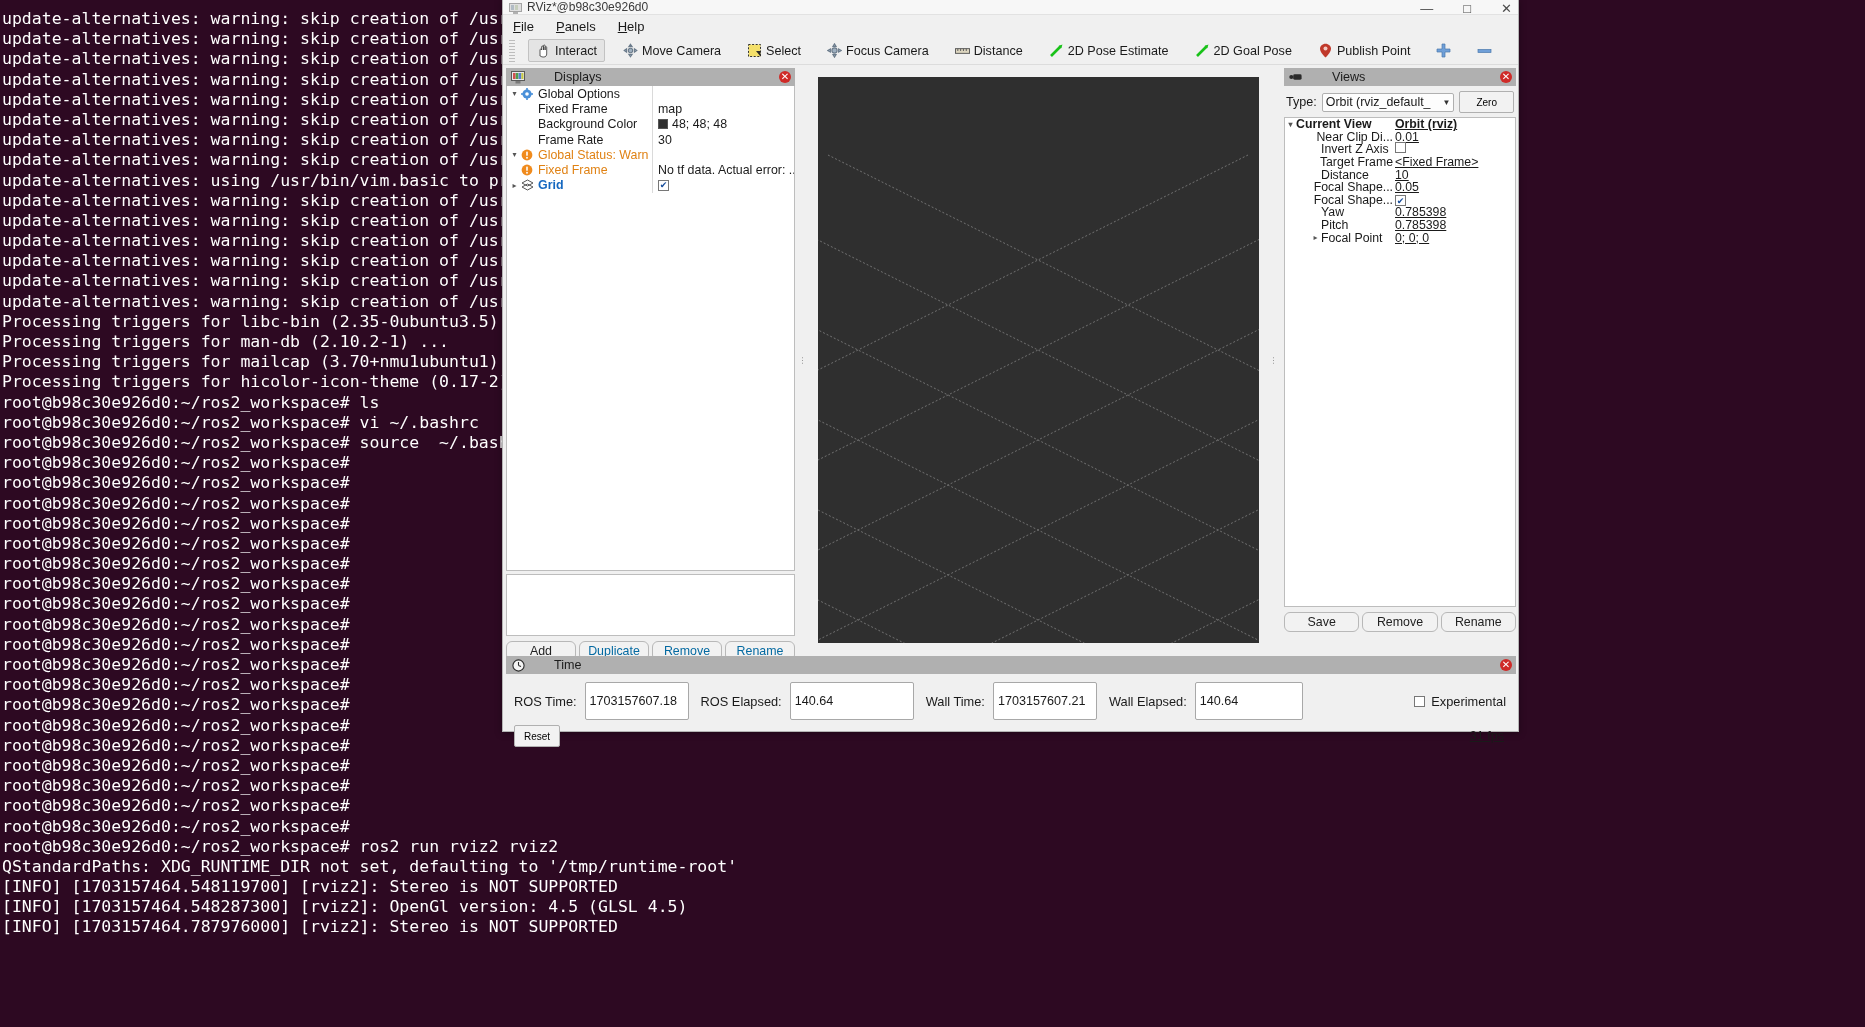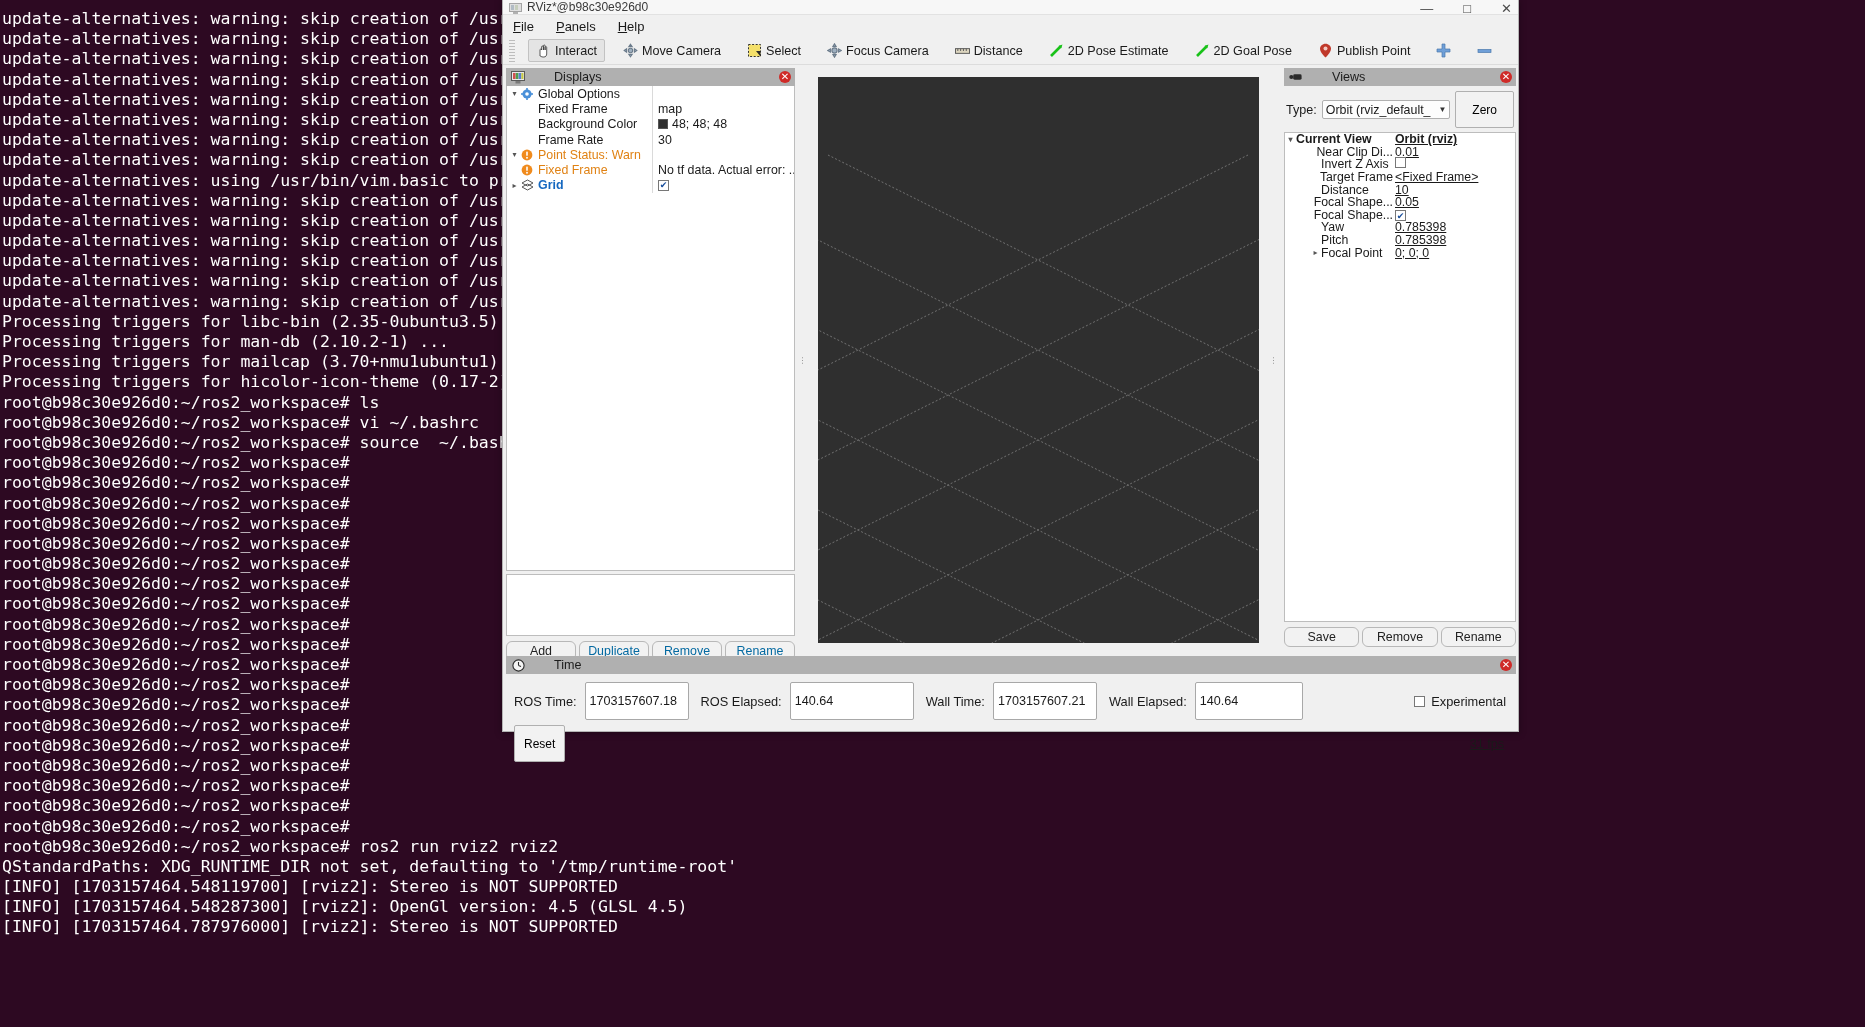--- a/index.html
+++ b/index.html
@@ -120,22 +120,22 @@
   #views {
     position: absolute; left: 781px; top: 68px; width: 232px; height: 586px;
   }
   .views-type { display: flex; align-items: center; gap: 5px; padding: 5px 2px 4px 2px;
                 font-size: 12.6px; }
   .combo { flex: 1; height: 19px; background: #fdfdfd; border: 1px solid #b0b0b0;
            border-radius: 2px; display: flex; align-items: center; padding: 0 3px;
            font-size: 12.4px; overflow: hidden; }
   .combo .cv { flex: 1; white-space: nowrap; overflow: hidden; }
   .combo .carat { font-size: 8px; color: #333; margin-left: 2px; }
-  .vbtn { height: 37px; padding: 0 16px; background: #f2f2f2; border: 1px solid #b0b0b0;
-          border-radius: 2px; font-size: 12px; }
+  .vbtn { height: 22px; padding: 0 16px; background: #f2f2f2; border: 1px solid #b0b0b0;
+          border-radius: 2px; font-size: 10px; }
   .vtree { background: #fff; border: 1px solid #bdbdbd; height: 490px; overflow: hidden; }
   .vrow { display: flex; height: 12.6px; align-items: center; font-size: 12.3px; }
   .vrow .vn { width: 108px; flex: none; display: flex; align-items: center; overflow: hidden;
               white-space: nowrap; }
   .vrow .vv { flex: 1; white-space: nowrap; overflow: hidden; padding-left: 2px; text-decoration: underline; }
   .vrow.head { font-weight: bold; }
 
   #timepanel {
     position: absolute; left: 3px; top: 656px; width: 1010px; height: 72px;
   }
@@ -348,21 +348,21 @@
           <div class="tree-row">
             <div class="name-col">
               <span class="arrow">▾</span>
               <span class="tico">
                 <svg width="12" height="12" viewBox="0 0 12 12">
                   <circle cx="6" cy="6" r="5.4" fill="#f08b1d"></circle>
                   <rect x="5.2" y="2.4" width="1.6" height="4.4" rx=".6" fill="#fff"></rect>
                   <circle cx="6" cy="8.8" r=".95" fill="#fff"></circle>
                 </svg>
               </span>
-              <span class="warn">Point Status: Warn</span>
+              <span class="warn">Global Status: Warn</span>
             </div>
             <div class="val-col">
               <span class=""></span>
             </div>
           </div>
           <div class="tree-row">
             <div class="name-col indent2">
               <span class="arrow"></span>
               <span class="tico">
                 <svg width="12" height="12" viewBox="0 0 12 12">

